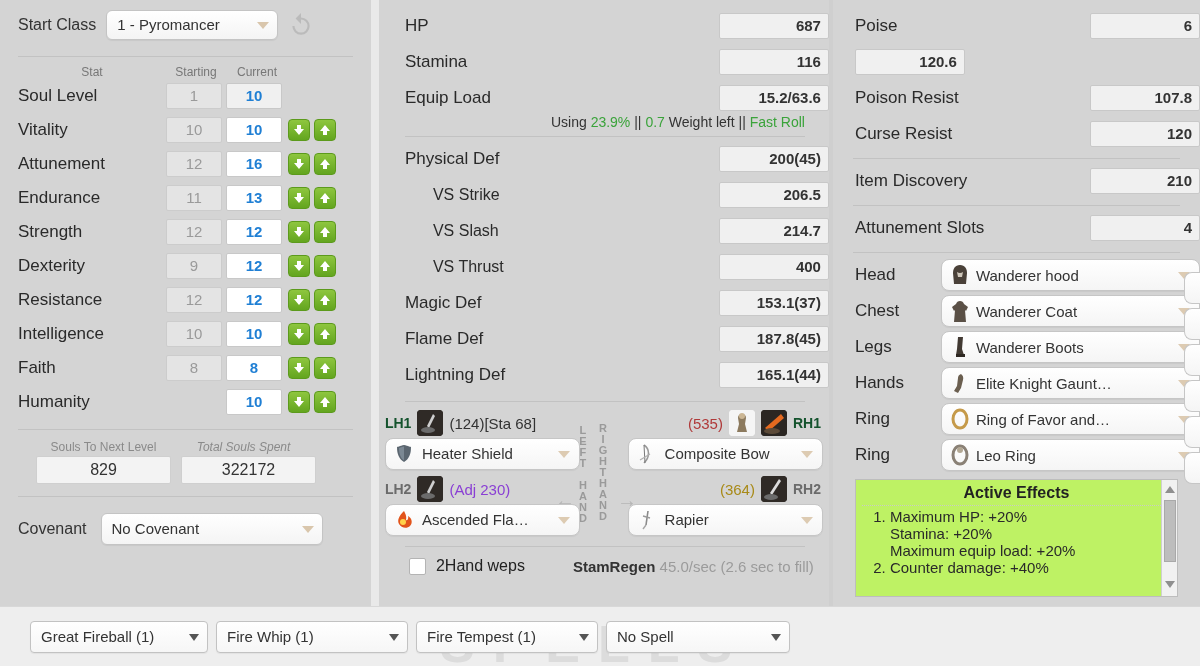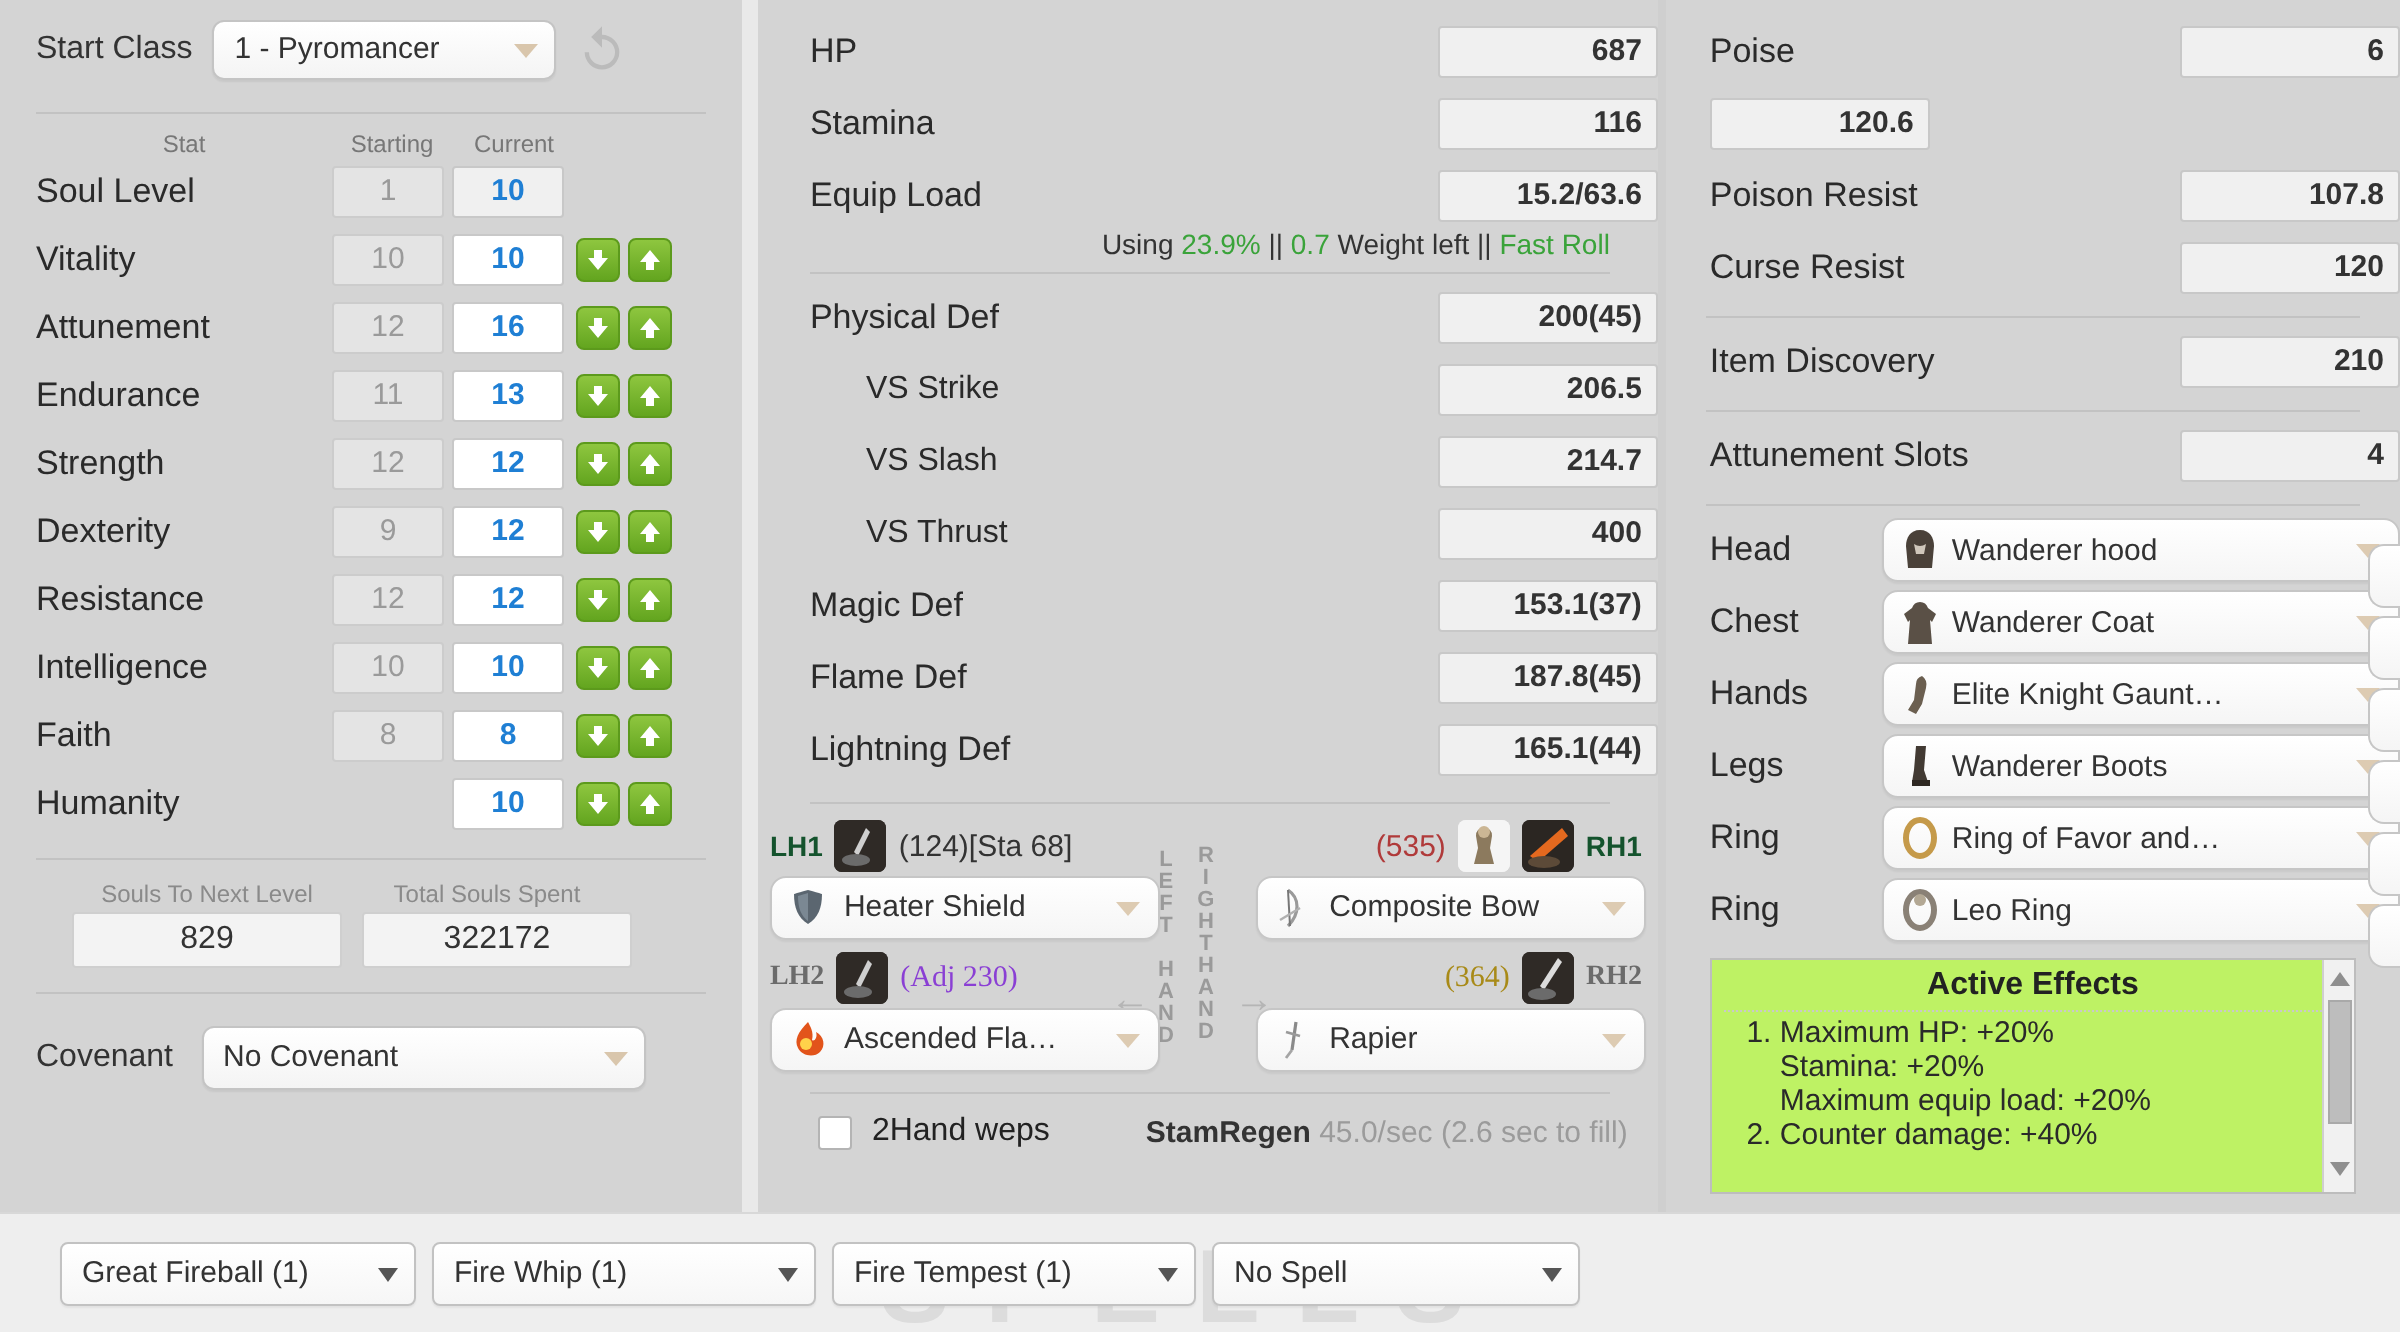--- a/index.html
+++ b/index.html
@@ -403,21 +403,21 @@
               </svg>
             </span>
           </div>
         </div>
       </div>
 
     <hr class="sep" style="margin-top:10px;">
 
     <div class="souls-head">
       <div style="width:135px;text-align:center;">Souls To Next Level</div>
-      <div style="width:135px;text-align:center;margin-left:-24px;">Total Souls Spent</div>
+      <div style="width:135px;text-align:center;margin-left:-24px;font-style:italic;">Total Souls Spent</div>
     </div>
     <div class="souls-row">
       <div class="souls-box">829</div>
       <div class="souls-box">322172</div>
     </div>
 
     <hr class="sep" style="margin-top:12px;">
 
     <div class="cov-row">
       <div class="lbl">Covenant</div>
@@ -549,21 +549,21 @@
                 <path d="M8 2 C14 6 14 14 8 20" stroke="#9a9a9a" stroke-width="1.6" fill="none"></path>
                 <path d="M8 2 L9 20" stroke="#777" stroke-width="1" fill="none"></path>
                 <path d="M4 17 L14 11" stroke="#b0b0b0" stroke-width="1.2" fill="none"></path>
               </svg>
           </span>
           <span>Composite Bow</span>
           <span class="caret2"></span>
         </div>
       </div>
 
-      <div style="display:flex;align-items:center;padding:6px 8px 0 6px;font-family:Liberation Serif, serif;">
+      <div style="display:flex;align-items:center;padding:6px 8px 0 6px;">
         <div class="wep-row" style="flex:1;">
           <span class="hand-tag tag-gray">LH2</span>
           <span class="wicon">
             <svg width="26" height="26" viewBox="0 0 26 26">
                 <rect width="26" height="26" fill="#2f2a26"></rect>
                 <path d="M16 4 L10 16 L12 18 L18 6 Z" fill="#cfcfcf"></path>
                 <ellipse cx="11" cy="20" rx="7" ry="3" fill="#6b6b6b"></ellipse>
               </svg>
           </span>
           <span class="paren-purple">(Adj 230)</span>
@@ -677,41 +677,41 @@
             <span class="ic">
               <svg width="20" height="22" viewBox="0 0 20 22">
                 <path d="M10 1 q3 0 4 3 l4 3 -2 4 -1-1 1 12 h-12 l1-12 -1 1 -2-4 4-3 q1-3 4-3z" fill="#5a5046"></path>
               </svg>
             </span>
             <span>Wanderer Coat</span>
             <span class="caret2"></span>
           </div>
         </div>
         <div class="eq-row">
-          <div class="eq-name">Hands</div>
-          <div class="eq-dd">
-            <span class="ic">
-              <svg width="20" height="22" viewBox="0 0 20 22">
-                <path d="M11 2 q3 2 2 6 l-2 8 -3 5 -4-2 3-5 1-8 q0-3 3-4z" fill="#6b5f50"></path>
-              </svg>
-            </span>
-            <span>Elite Knight Gaunt…</span>
-            <span class="caret2"></span>
-          </div>
-        </div>
-        <div class="eq-row">
           <div class="eq-name">Legs</div>
           <div class="eq-dd">
             <span class="ic">
               <svg width="20" height="22" viewBox="0 0 20 22">
                 <path d="M8 1 h5 l-1 12 2 6 h-8 l1-6z" fill="#423a33"></path>
                 <path d="M6 18 h9 v3 h-9z" fill="#2e2822"></path>
               </svg>
             </span>
             <span>Wanderer Boots</span>
+            <span class="caret2"></span>
+          </div>
+        </div>
+        <div class="eq-row">
+          <div class="eq-name">Hands</div>
+          <div class="eq-dd">
+            <span class="ic">
+              <svg width="20" height="22" viewBox="0 0 20 22">
+                <path d="M11 2 q3 2 2 6 l-2 8 -3 5 -4-2 3-5 1-8 q0-3 3-4z" fill="#6b5f50"></path>
+              </svg>
+            </span>
+            <span>Elite Knight Gaunt…</span>
             <span class="caret2"></span>
           </div>
         </div>
         <div class="eq-row">
           <div class="eq-name">Ring</div>
           <div class="eq-dd">
             <span class="ic">
               <svg width="20" height="22" viewBox="0 0 20 22">
                 <ellipse cx="10" cy="11" rx="7" ry="9" fill="none" stroke="#c59a4a" stroke-width="3"></ellipse>
               </svg>

